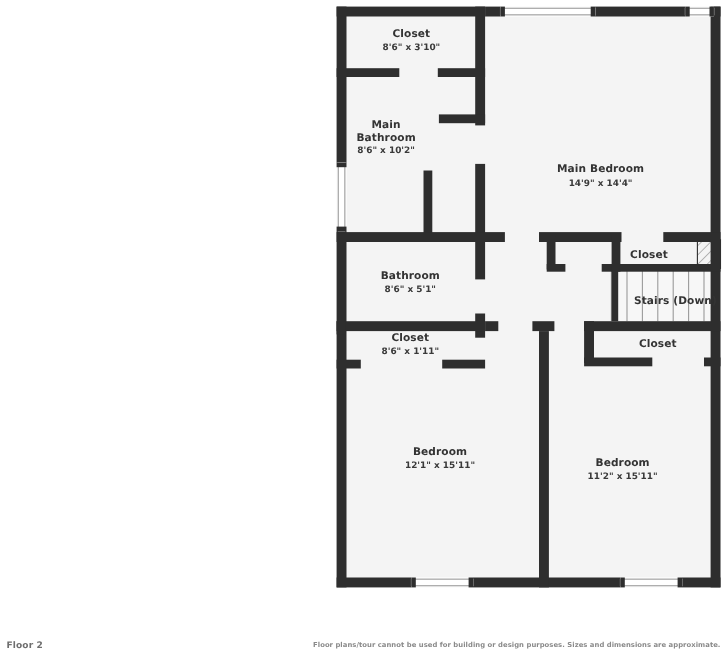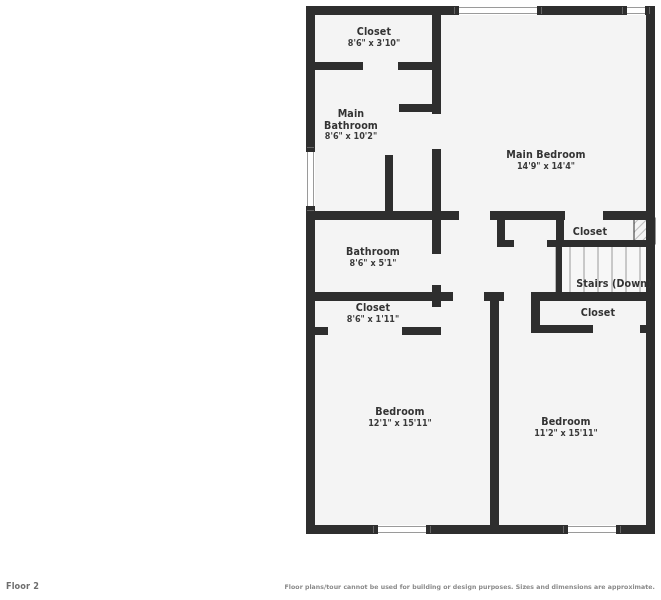--- a/index.html
+++ b/index.html
@@ -231,21 +231,21 @@
 
   <div class="room-label" style="left:373px; top:257px;">
     <div class="room-name">Bathroom</div>
     <div class="room-dims">8'6" x 5'1"</div>
   </div>
 
   <div class="room-label" style="left:590px; top:232px;">
     <div class="room-name">Closet</div>
   </div>
 
-  <div class="room-label" style="left:614px; top:284px;">
+  <div class="room-label" style="left:614px; top:274px;">
     <div class="room-name">Stairs (Down)</div>
   </div>
 
   <div class="room-label" style="left:373px; top:313px;">
     <div class="room-name">Closet</div>
     <div class="room-dims">8'6" x 1'11"</div>
   </div>
 
   <div class="room-label" style="left:598px; top:313px;">
     <div class="room-name">Closet</div>

